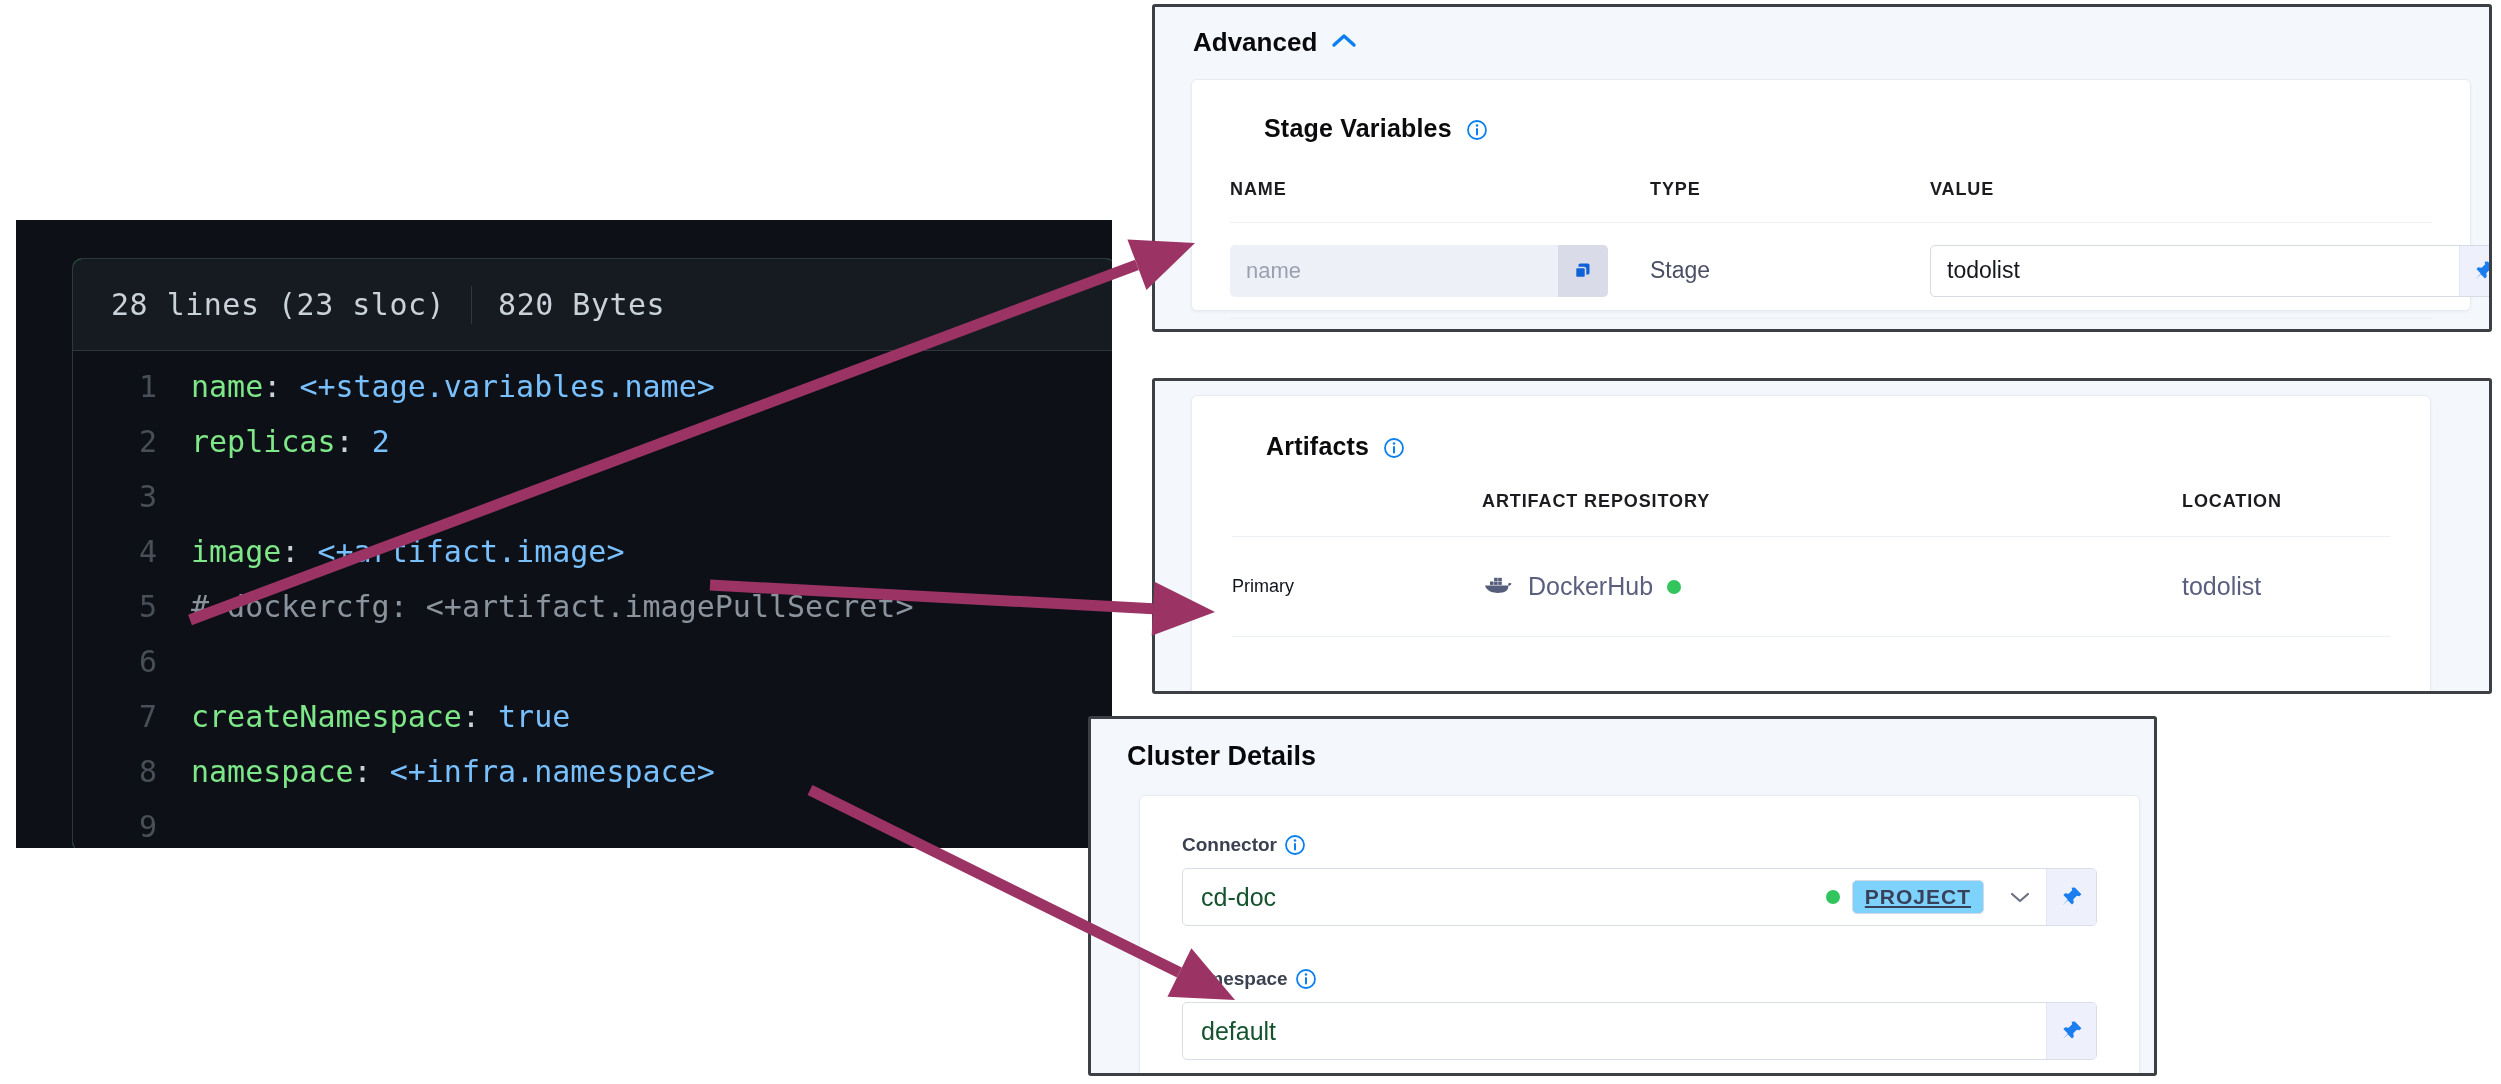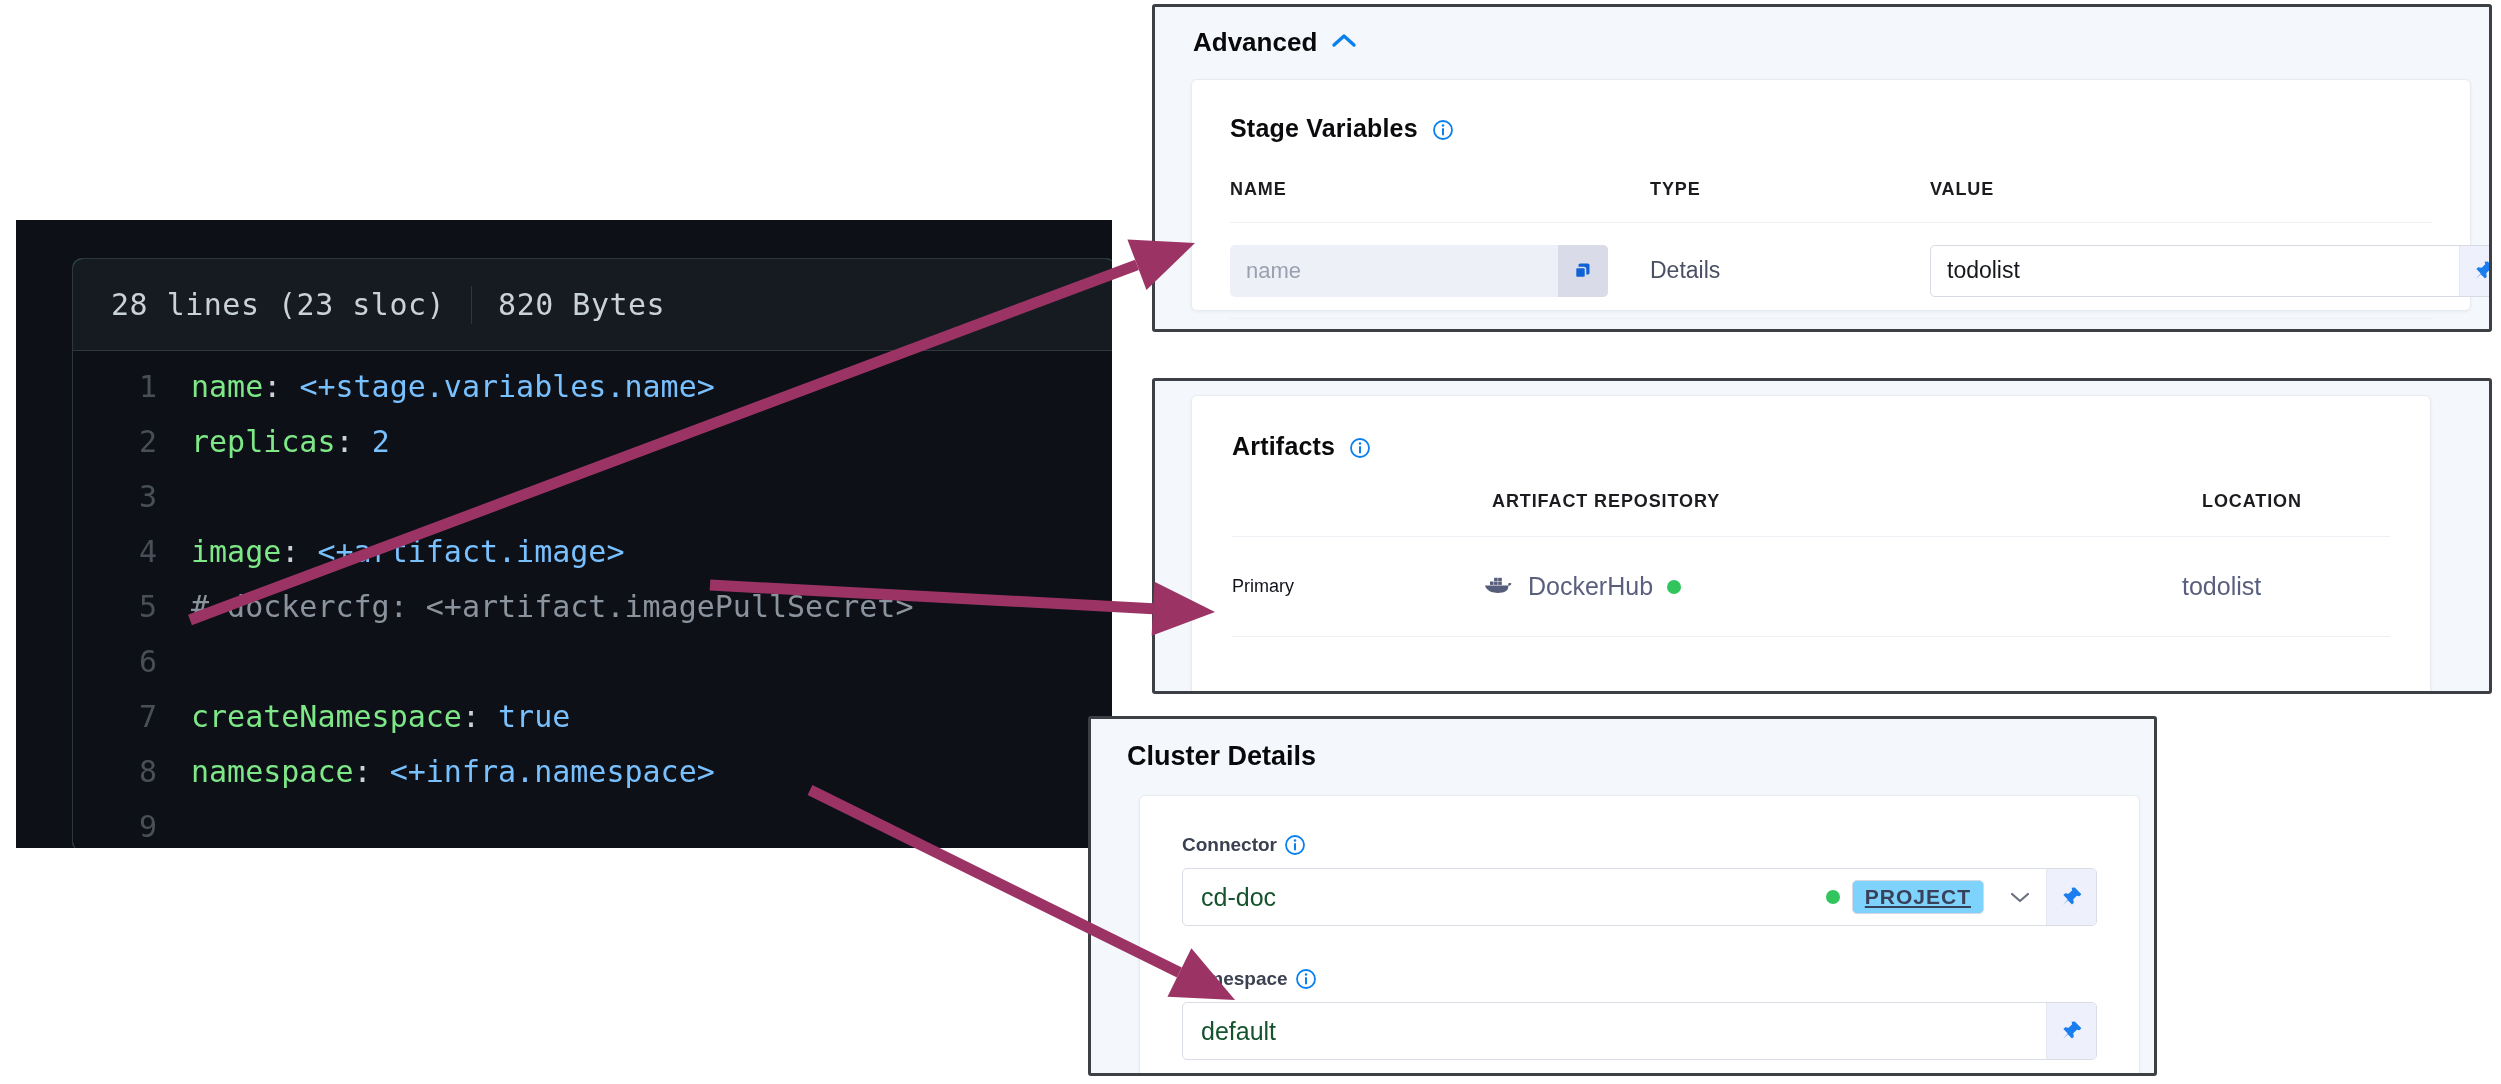--- a/index.html
+++ b/index.html
@@ -82,20 +82,21 @@
     background: #ffffff;
     border: 1px solid #e8ebf0;
     border-radius: 6px;
     box-shadow: 0 1px 3px rgba(20,30,60,.06);
   }
   .sec-title {
     font-size: 25px;
     font-weight: bold;
     color: #0b0b0d;
     letter-spacing: .2px;
+    margin-left: 34px;
   }
   .info-i {
     display: inline-flex;
     align-items: center;
     justify-content: center;
     vertical-align: middle;
     margin-left: 7px;
   }
   .col-head {
     font-size: 18px;
@@ -171,21 +172,20 @@
   #artifacts-panel { left: 1152px; top: 378px; width: 1340px; height: 316px; }
   #artifacts-card {
     position: absolute; left: 36px; top: 14px; right: 58px; bottom: -10px;
     border-radius: 6px 6px 0 0;
   }
   .artifacts-wrap { padding: 36px 40px 0 40px; }
   .af-head {
     display: flex; align-items: center;
     margin-top: 30px; padding-bottom: 24px;
     border-bottom: 1px solid #eceff3;
-    gap: 10px;
   }
   .af-row {
     display: flex; align-items: center;
     height: 100px;
     border-bottom: 1px solid #eceff3;
   }
   .a-c1 { width: 250px; flex: none; }
   .a-c2 { width: 700px; flex: none; display:flex; align-items:center; gap:14px; }
   .a-c3 { flex: 1; text-align: left; }
   .af-primary { font-size: 18px; color: #11131a; }
@@ -301,21 +301,21 @@
               <span class="copy-btn">
                 <svg width="22" height="22" viewBox="0 0 22 22">
                   <rect x="6.5" y="3.5" width="11" height="11" rx="1.6" fill="#0f62d6"></rect>
                   <rect x="3.5" y="7.5" width="10" height="10" rx="1.6" fill="#0f62d6" stroke="#d9dce8" stroke-width="1.6"></rect>
                 </svg>
               </span>
             </div>
           </div>
 
           <div class="c-type">
-            <span class="type-text">Details</span>
+            <span class="type-text">Stage</span>
           </div>
 
           <div class="c-value">
             <div class="input-value">
               <span class="val">todolist</span>
               <span class="pin-btn">
                 <svg width="24" height="24" viewBox="0 0 24 24">
                     <path d="M14.8 2.6l6.6 6.6-2.1 2.1-2.4-.6-3.6 3.6.5 3.4-1.8 1.8-4.3-4.3-5 5 5-5.8-4.3-4.3 1.8-1.8 3.4.5 3.6-3.6-.6-2.4z" fill="#1a7ef0"></path>
                   </svg>
               </span>

